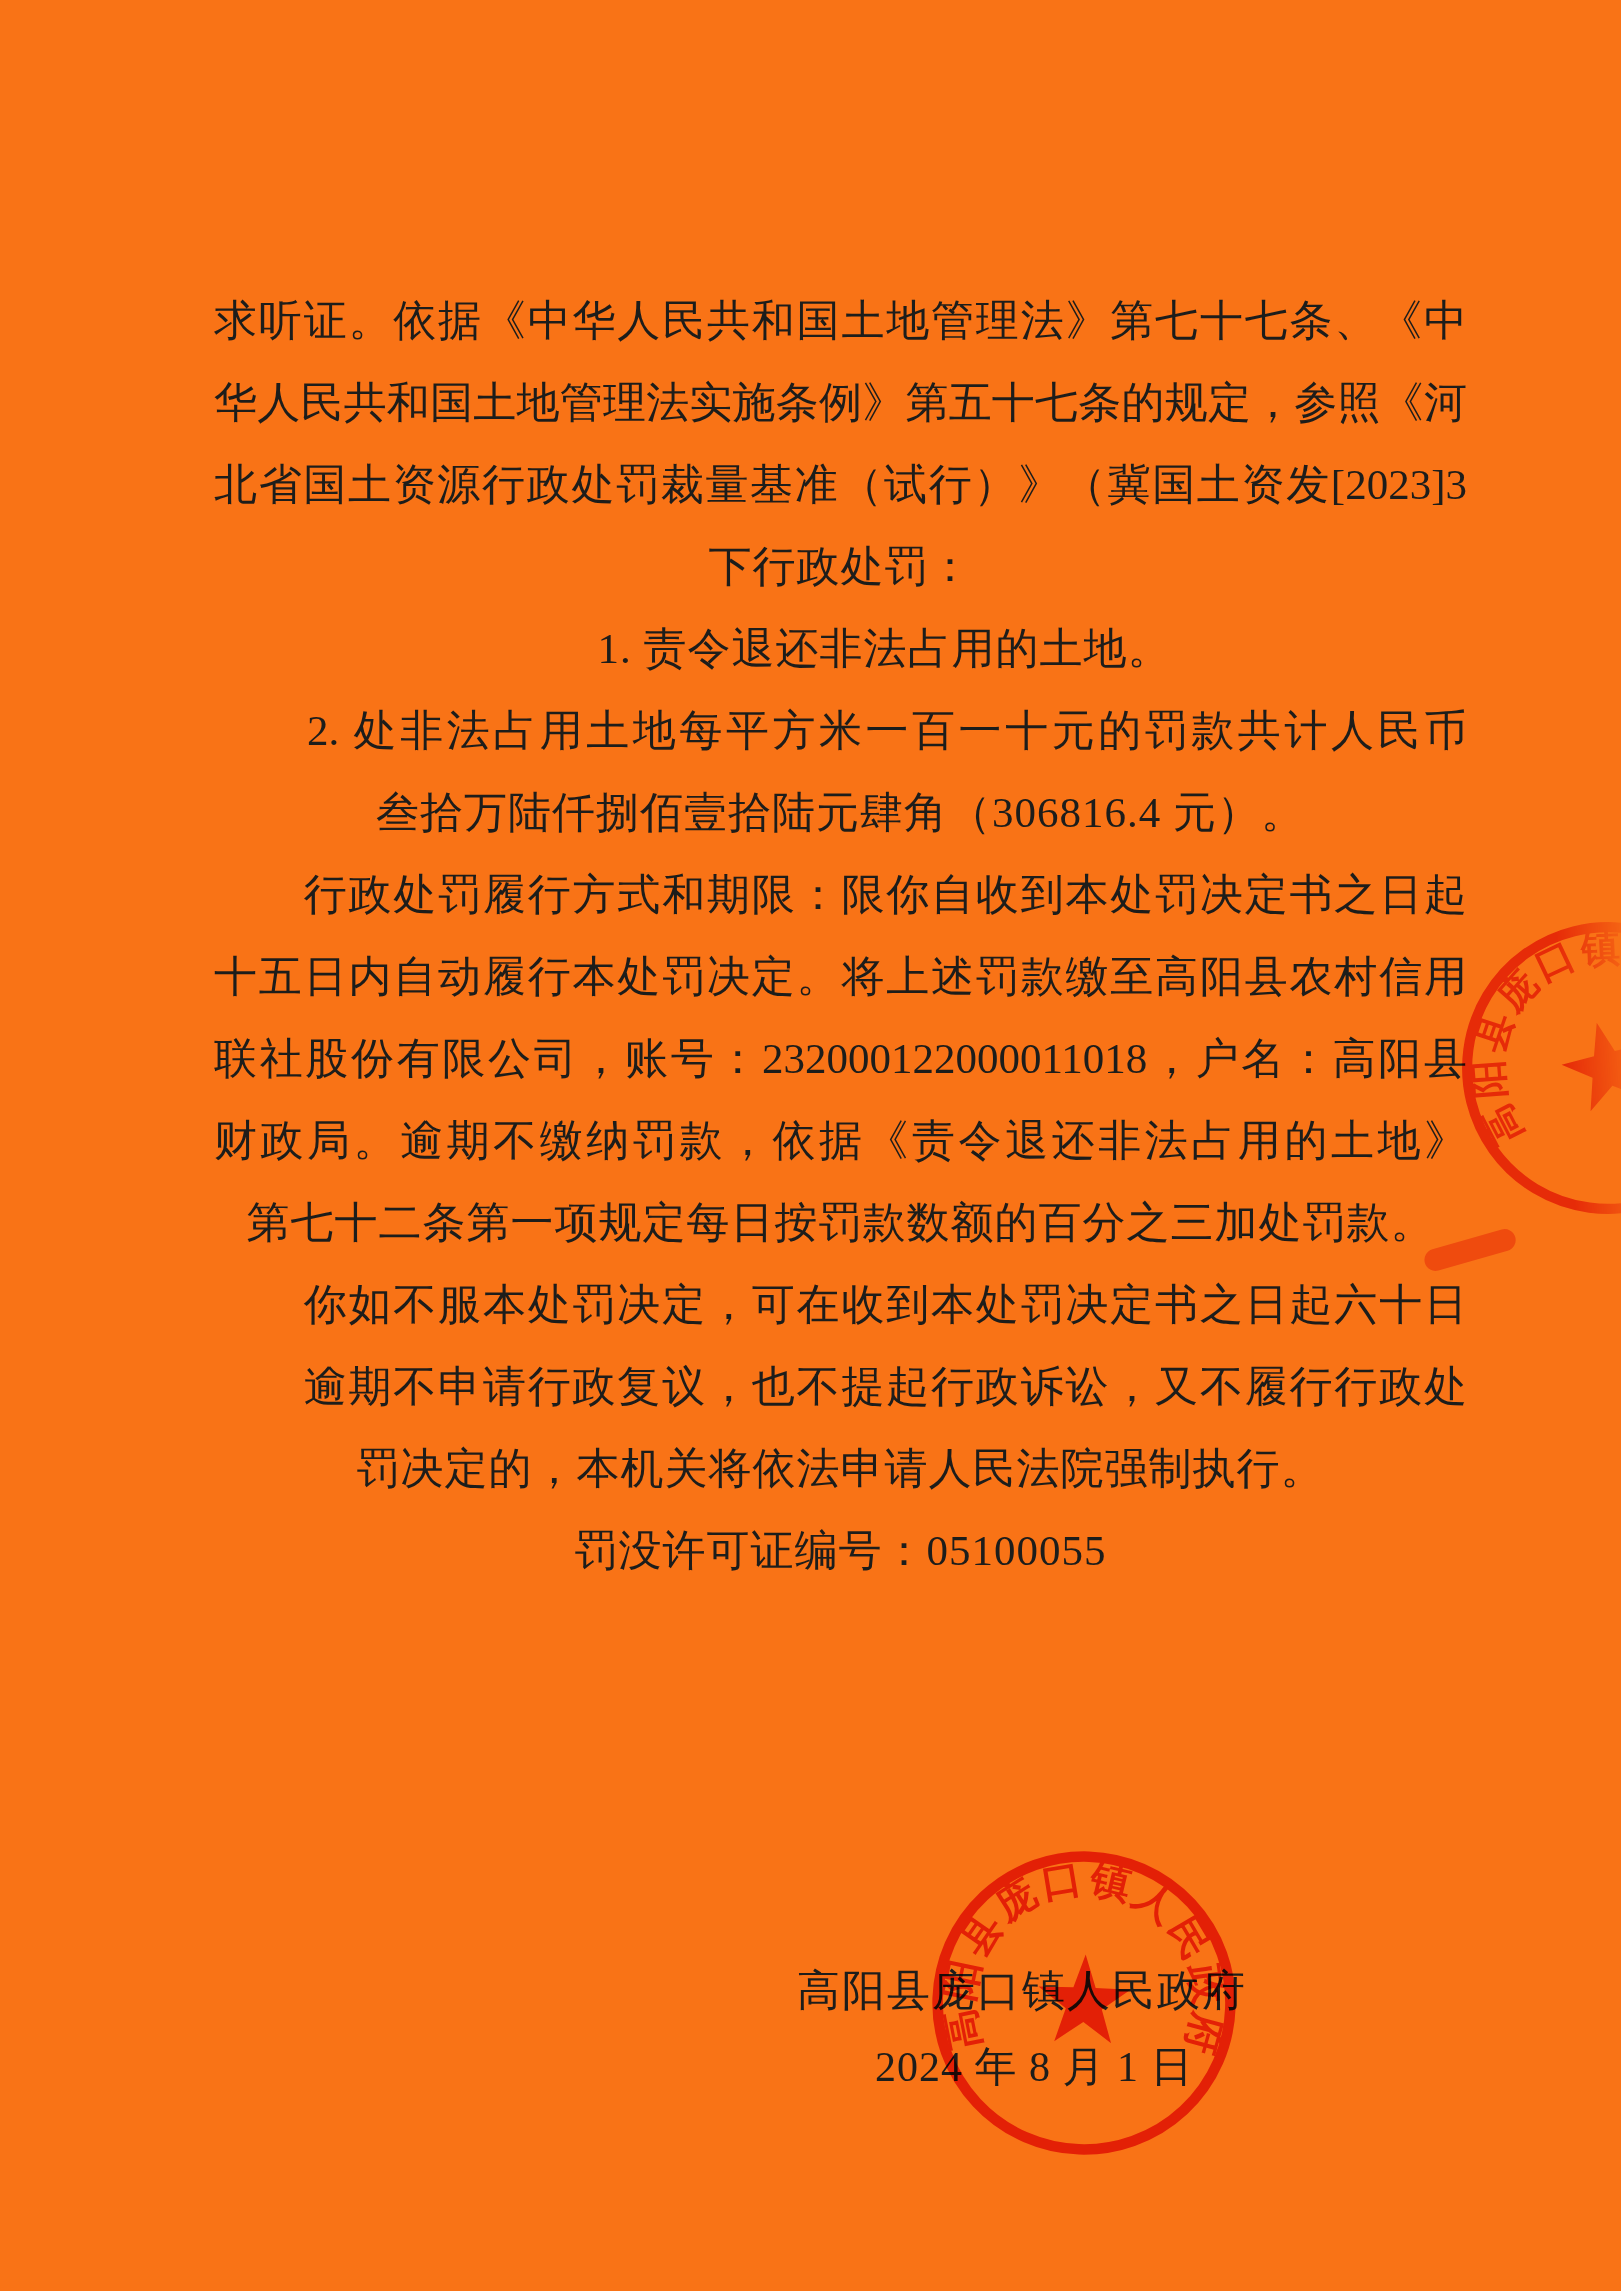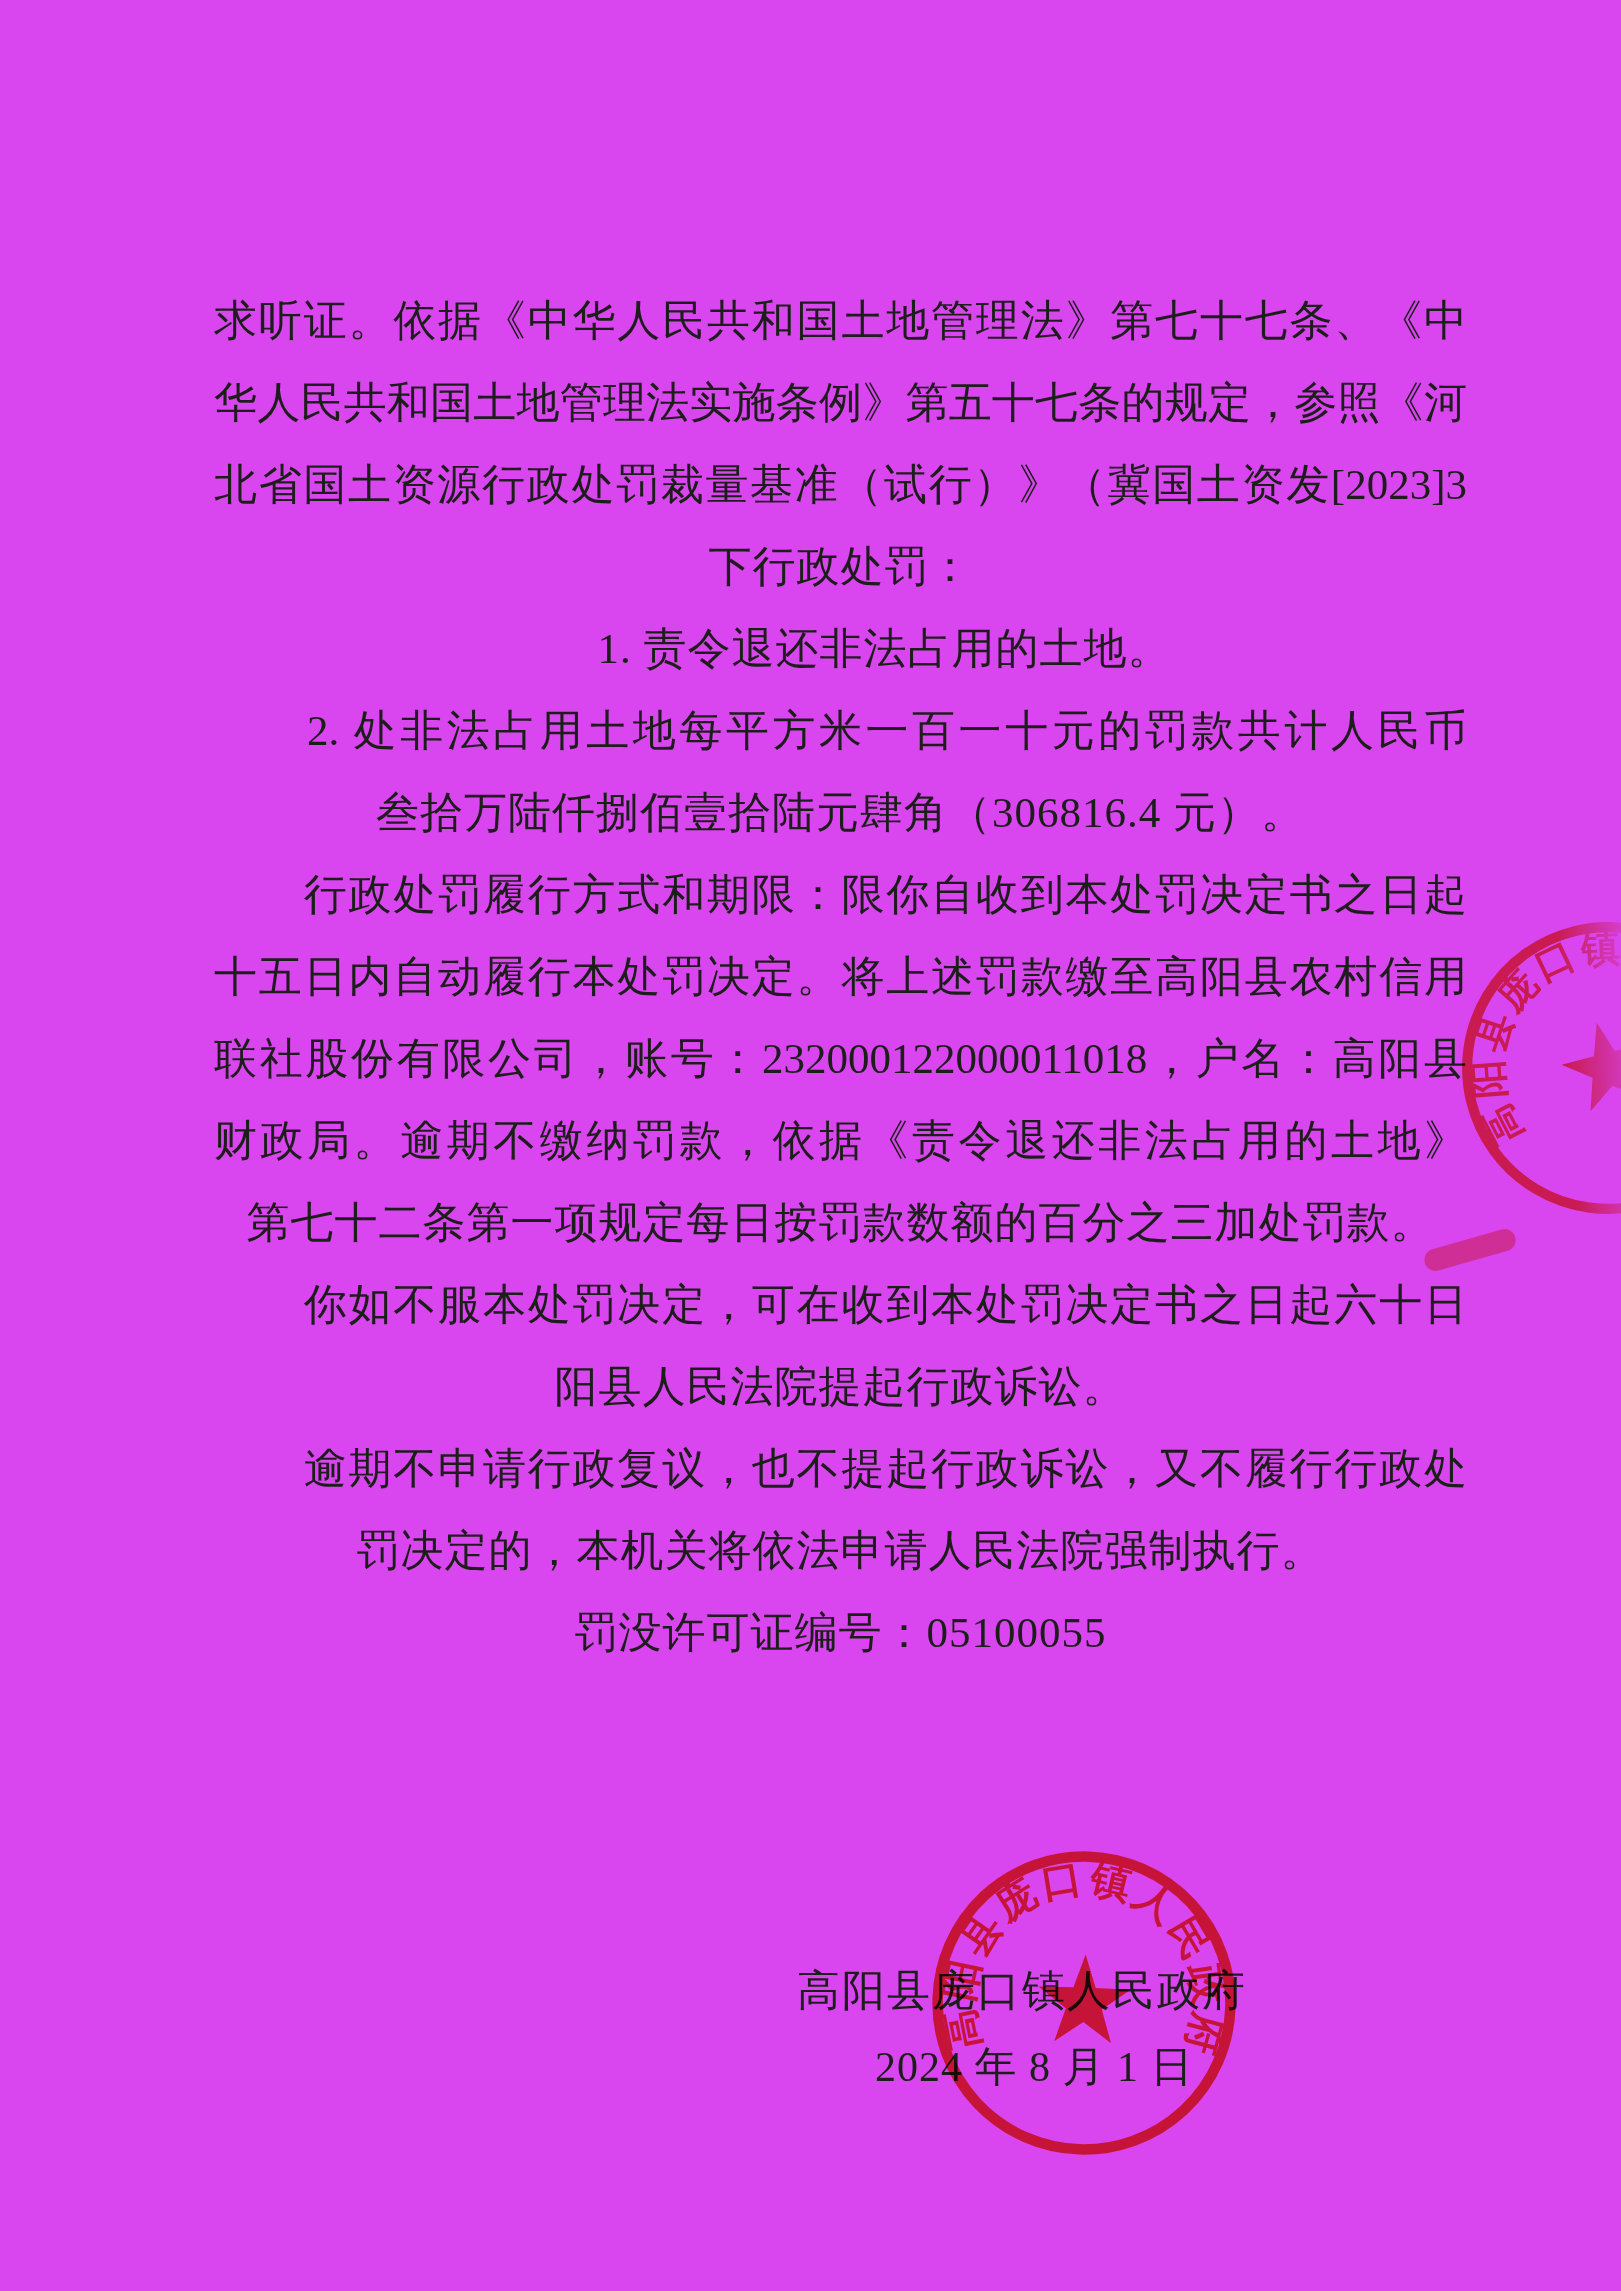--- a/index.html
+++ b/index.html
@@ -1,19 +1,19 @@
 <!DOCTYPE html>
 <html><head>
 <meta charset="utf-8">
 <style>
   html,body{margin:0;padding:0;background:#9a9a9a;}
   .page{
     position:relative;
     width:1621px;height:2292px;
-    background:#d946ef;
+    background:#f97316;
     overflow:hidden;
     font-family:"Liberation Serif","DejaVu Serif",serif;
   }
   .doc{
     position:absolute;
     left:214px;top:280px;width:1253px;
     font-size:43px;
     line-height:82px;
     color:#1d1d1b;
   }
@@ -88,21 +88,20 @@
       <div class="line">下行政处罚：</div>
       <div class="line">　　1. 责令退还非法占用的土地。</div>
       <div class="line just">　　2. 处非法占用土地每平方米一百一十元的罚款共计人民币</div>
       <div class="line">叁拾万陆仟捌佰壹拾陆元肆角（306816.4 元）。</div>
       <div class="line just">　　行政处罚履行方式和期限：限你自收到本处罚决定书之日起</div>
       <div class="line just">十五日内自动履行本处罚决定。将上述罚款缴至高阳县农村信用</div>
       <div class="line just">联社股份有限公司，账号：232000122000011018，户名：高阳县</div>
       <div class="line just">财政局。逾期不缴纳罚款，依据《责令退还非法占用的土地》</div>
       <div class="line">第七十二条第一项规定每日按罚款数额的百分之三加处罚款。</div>
       <div class="line just">　　你如不服本处罚决定，可在收到本处罚决定书之日起六十日</div>
-      <div class="line">阳县人民法院提起行政诉讼。</div>
       <div class="line just">　　逾期不申请行政复议，也不提起行政诉讼，又不履行行政处</div>
       <div class="line">罚决定的，本机关将依法申请人民法院强制执行。</div>
       <div class="line">罚没许可证编号：05100055</div>
     </div>
 
   <div class="signature">高阳县庞口镇人民政府</div>
 
   <div class="date">2024 年 8 月 1 日</div>
 
   <div class="seal seal-right">

